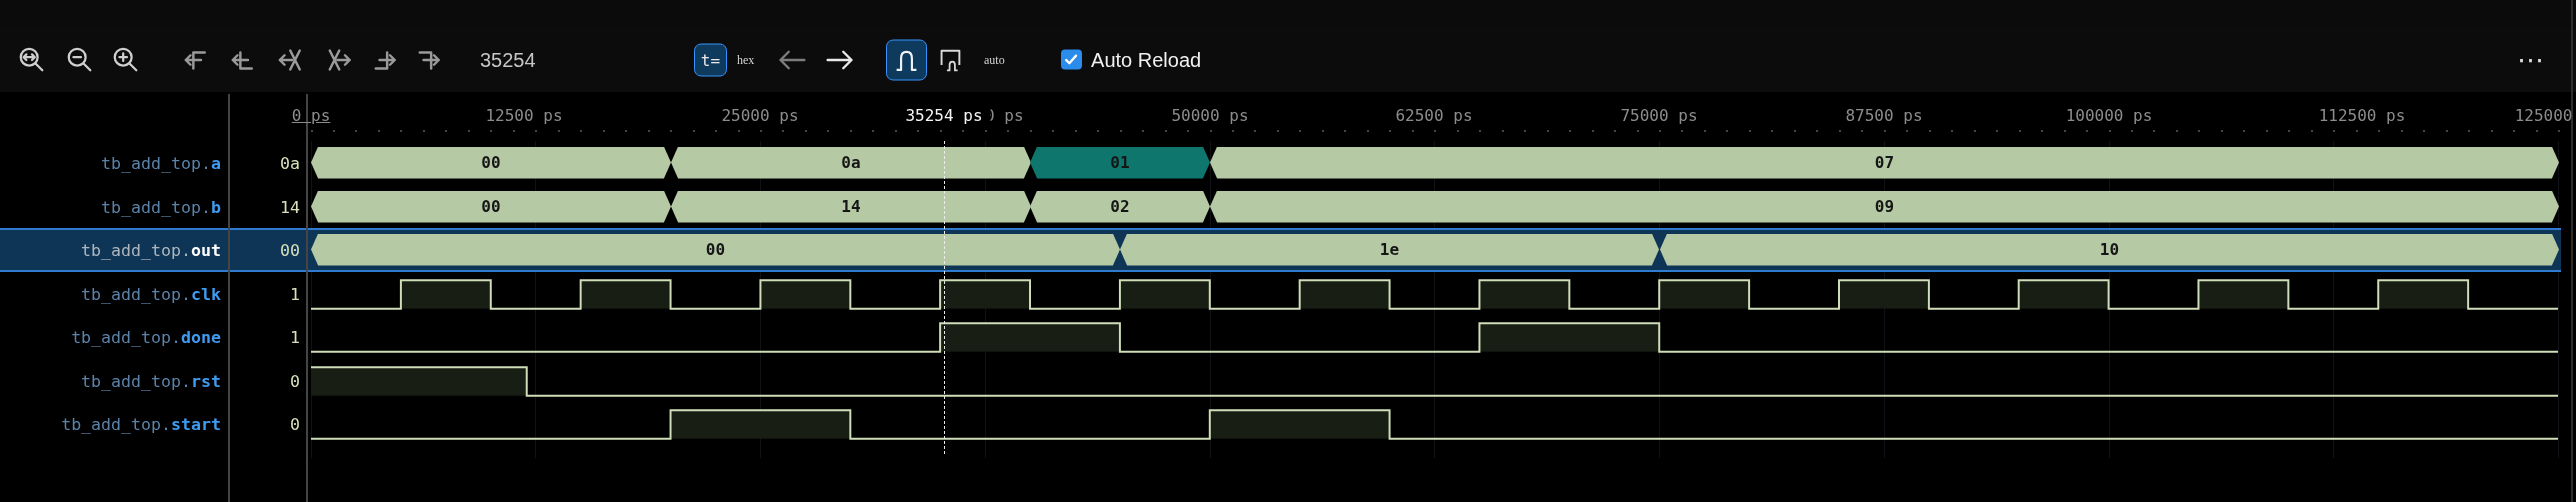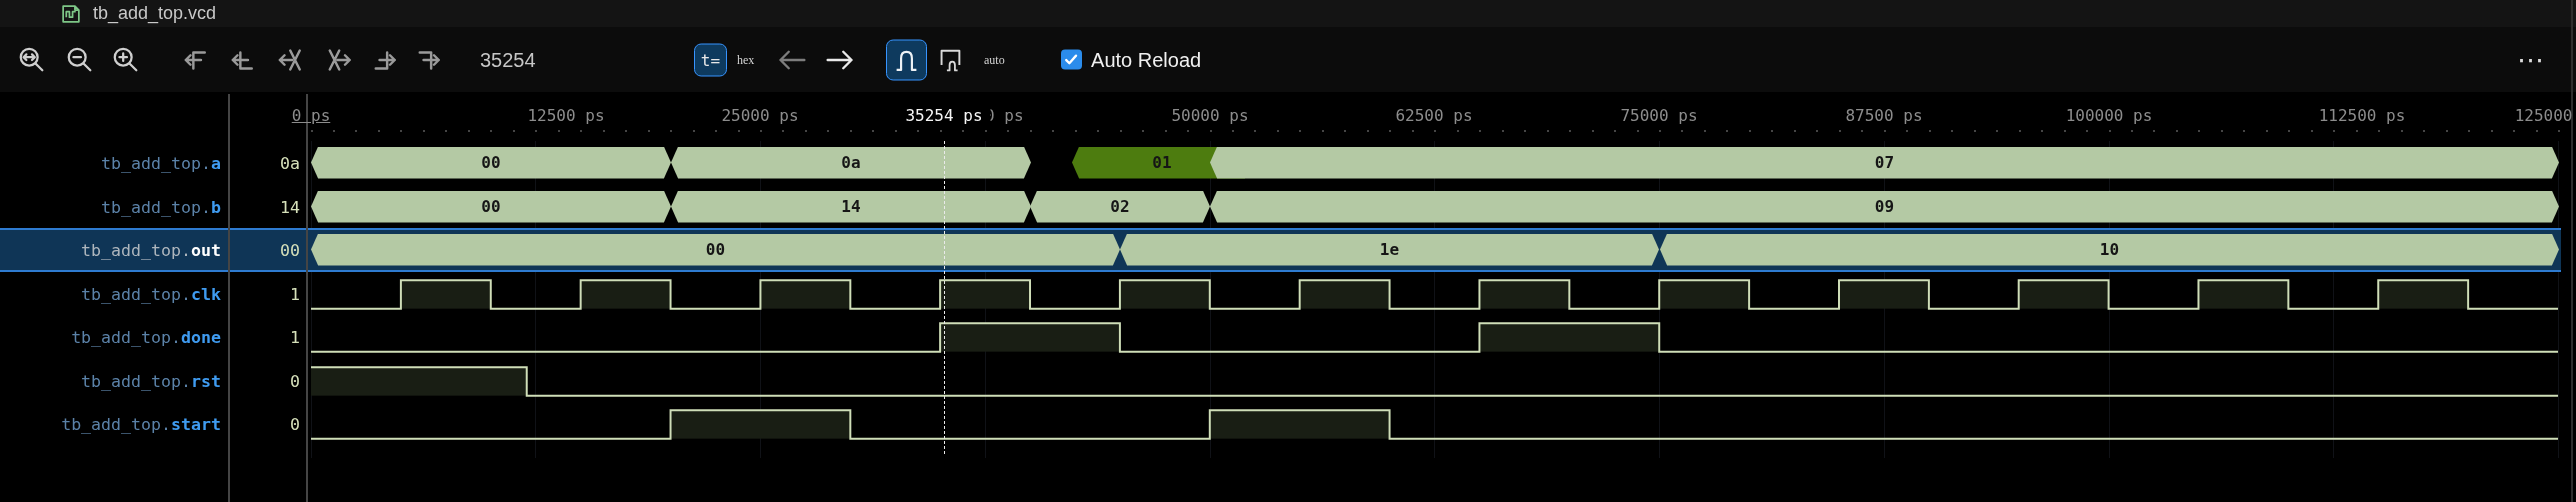--- a/index.html
+++ b/index.html
@@ -55,29 +55,20 @@
   .bus-label{color:#161616;font-size:16px;font-weight:600;font-family:"DejaVu Sans Mono",monospace;}
   .bin-svg{position:absolute;left:0;top:0;}
   #cursor-line{position:absolute;top:49px;height:313px;width:0;border-left:1.6px dashed #eaeaea;z-index:6;}
   #right-edge{position:absolute;right:3.2px;top:0;width:1.6px;height:502px;background:#2e2e2e;}
 </style>
 </head>
 <body>
 
 <div id="app">
 
-  <div id="tabbar">
-    <div id="tab">
-      <svg width="22" height="22" viewBox="0 0 28 28">
-        <path d="M4 4 h15 l5 5 v15 h-20 z M19 4 v5 h5" fill="none" stroke="#7ec787" stroke-width="2.2" stroke-linejoin="round"></path>
-        <path d="M8 18 v-7 h4 v7 h4 v-7 h4" fill="none" stroke="#7ec787" stroke-width="2.2" stroke-linejoin="round"></path>
-      </svg>
-      <span id="tab-title">tb_add_top.vcd</span>
-    </div>
-  </div>
 
   <div id="toolbar">
     <svg class="tbi" style="left:17.4px" width="30" height="30" viewBox="0 0 32 32">
       <circle class="ticon" cx="13" cy="13" r="9"></circle>
         <path class="ticon" d="M20 20 L27 27"></path>
       <path class="ticon" d="M8 13 h10 M10 10 l-3 3 3 3 M16 10 l3 3 -3 3" stroke-width="1.8"></path>
     </svg>
     <svg class="tbi" style="left:65px" width="30" height="30" viewBox="0 0 32 32">
       <circle class="ticon" cx="13" cy="13" r="9"></circle>
         <path class="ticon" d="M20 20 L27 27 M9 13 h8"></path>
@@ -141,21 +132,21 @@
       </div>
       <span id="auto-reload-label">Auto Reload</span>
     </div>
 
     <span class="tbi" id="more-actions" style="left:2517px">⋯</span>
   </div>
 
   <div id="main">
     <div id="ruler">
         <span class="ruler-label" style="left: 311px; text-decoration: underline;">0 ps</span>
-        <span class="ruler-label" style="left: 566px;">12500 ps</span>
+        <span class="ruler-label" style="left: 524px;">12500 ps</span>
         <span class="ruler-label" style="left: 760px;">25000 ps</span>
         <span class="ruler-label" style="left: 985px;">37500 ps</span>
         <span class="ruler-label" style="left: 1210px;">50000 ps</span>
         <span class="ruler-label" style="left: 1434px;">62500 ps</span>
         <span class="ruler-label" style="left: 1659px;">75000 ps</span>
         <span class="ruler-label" style="left: 1884px;">87500 ps</span>
         <span class="ruler-label" style="left: 2109px;">100000 ps</span>
         <span class="ruler-label" style="left: 2333px; margin-left: 29px;">112500 ps</span>
         <span class="ruler-label" style="left: 2558px;">125000 ps</span>
         <div class="tick-dot" style="left: 311px;"></div>
@@ -277,21 +268,21 @@
         <div class="srow" style="top: 0px;">
           <div class="name-cell"><span class="name-prefix">tb_add_top.</span><span class="name-leaf">a</span></div>
           <div class="value-cell">0a</div>
           <div class="wave-cell">
             <div class="bus-seg" style="left: 0px; width: 360px; background: rgb(180, 201, 164);">
               <span class="bus-label">00</span>
             </div>
             <div class="bus-seg" style="left: 360px; width: 360px; background: rgb(180, 201, 164);">
               <span class="bus-label">0a</span>
             </div>
-            <div class="bus-seg" style="left: 761px; width: 180px; background: #4d7c0f;">
+            <div class="bus-seg" style="left: 719px; width: 180px; background: #0f766e;">
               <span class="bus-label">01</span>
             </div>
             <div class="bus-seg" style="left: 899px; width: 1349px; background: rgb(180, 201, 164);">
               <span class="bus-label">07</span>
             </div>
           </div>
         </div>
         <div class="srow" style="top: 44px;">
           <div class="name-cell"><span class="name-prefix">tb_add_top.</span><span class="name-leaf">b</span></div>
           <div class="value-cell">14</div>

